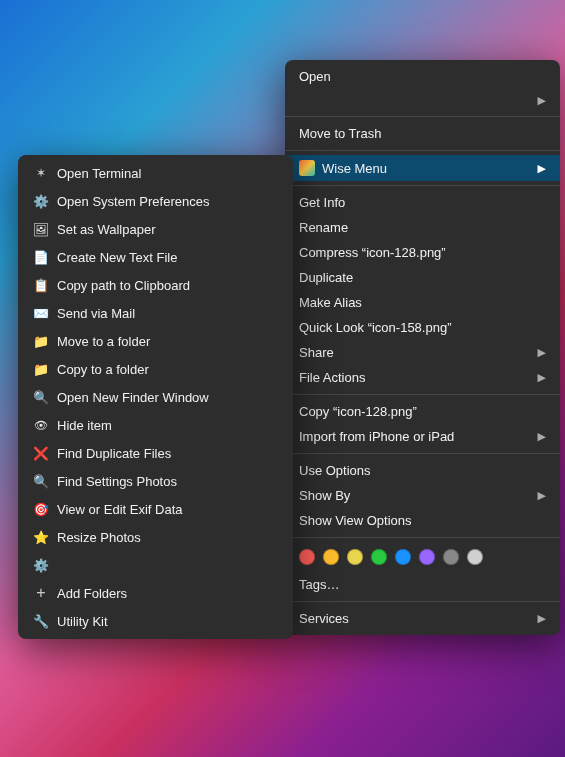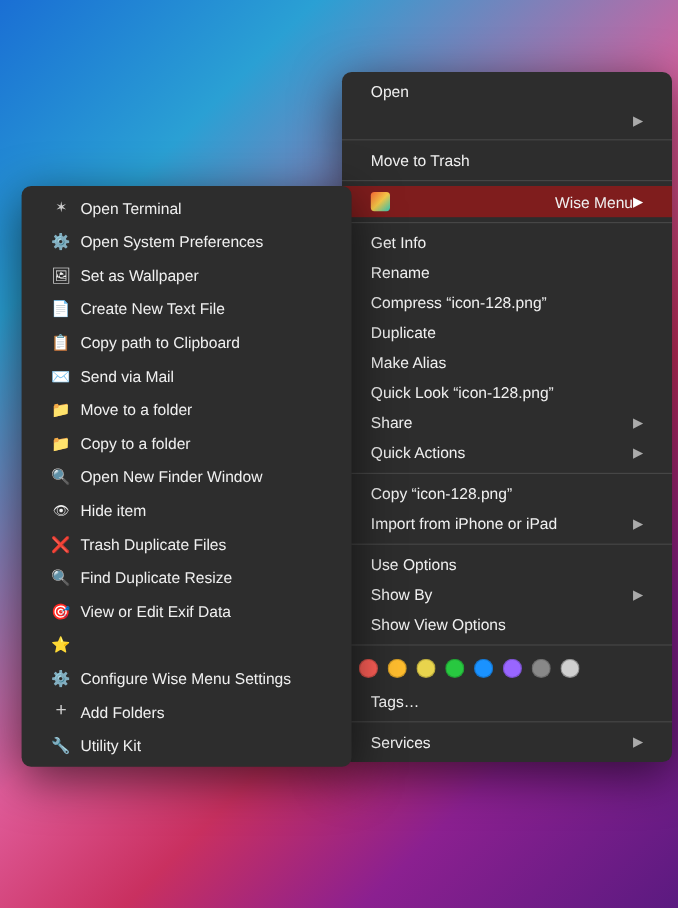--- a/index.html
+++ b/index.html
@@ -44,30 +44,29 @@
       padding: 4px 0;
       box-shadow: 0 10px 40px rgba(0,0,0,0.6);
       z-index: 10;
       color: #f0f0f0;
       font-size: 13px;
     }
 
     .menu-item {
       display: flex;
       align-items: center;
-      padding: 5px 24px;
+      padding: 5px 14px;
       cursor: default;
       white-space: nowrap;
       position: relative;
       min-height: 22px;
     }
 
     .menu-item.highlighted {
-      background: #7f1d1d;
-      text-align: right;
+      background: #0c4a6e;
     }
 
     .menu-item .icon {
       width: 18px;
       height: 18px;
       margin-right: 7px;
       display: flex;
       align-items: center;
       justify-content: center;
       font-size: 13px;
@@ -150,28 +149,28 @@
   <div class="menu-item">
     <span class="label">Compress “icon-128.png”</span>
   </div>
   <div class="menu-item">
     <span class="label">Duplicate</span>
   </div>
   <div class="menu-item">
     <span class="label">Make Alias</span>
   </div>
   <div class="menu-item">
-    <span class="label">Quick Look “icon-128.png”</span>
+    <span class="label">Quick Look “icon-158.png”</span>
   </div>
   <div class="menu-item">
     <span class="label">Share</span>
     <span class="arrow">▶</span>
   </div>
   <div class="menu-item">
-    <span class="label">Quick Actions</span>
+    <span class="label">File Actions</span>
     <span class="arrow">▶</span>
   </div>
   <div class="menu-separator"></div>
   <div class="menu-item">
     <span class="label">Copy “icon-128.png”</span>
   </div>
   <div class="menu-item">
     <span class="label">Import from iPhone or iPad</span>
     <span class="arrow">▶</span>
   </div>
@@ -243,36 +242,36 @@
   <div class="menu-item">
     <span class="icon">🔍</span>
     <span class="label">Open New Finder Window</span>
   </div>
   <div class="menu-item">
     <span class="icon" style="font-size:11px;">👁</span>
     <span class="label">Hide item</span>
   </div>
   <div class="menu-item">
     <span class="icon">❌</span>
-    <span class="label">Trash Duplicate Files</span>
+    <span class="label">Find Duplicate Files</span>
   </div>
   <div class="menu-item">
     <span class="icon">🔍</span>
-    <span class="label">Find Duplicate Resize</span>
+    <span class="label">Find Settings Photos</span>
   </div>
   <div class="menu-item">
     <span class="icon">🎯</span>
     <span class="label">View or Edit Exif Data</span>
   </div>
   <div class="menu-item">
     <span class="icon">⭐</span>
+    <span class="label">Resize Photos</span>
   </div>
   <div class="menu-item">
     <span class="icon">⚙️</span>
-    <span class="label">Configure Wise Menu Settings</span>
   </div>
   <div class="menu-item">
     <span class="icon" style="font-size:16px; color:#ccc; line-height:1;">+</span>
     <span class="label">Add Folders</span>
   </div>
   <div class="menu-item">
     <span class="icon">🔧</span>
     <span class="label">Utility Kit</span>
   </div>
 </div>

